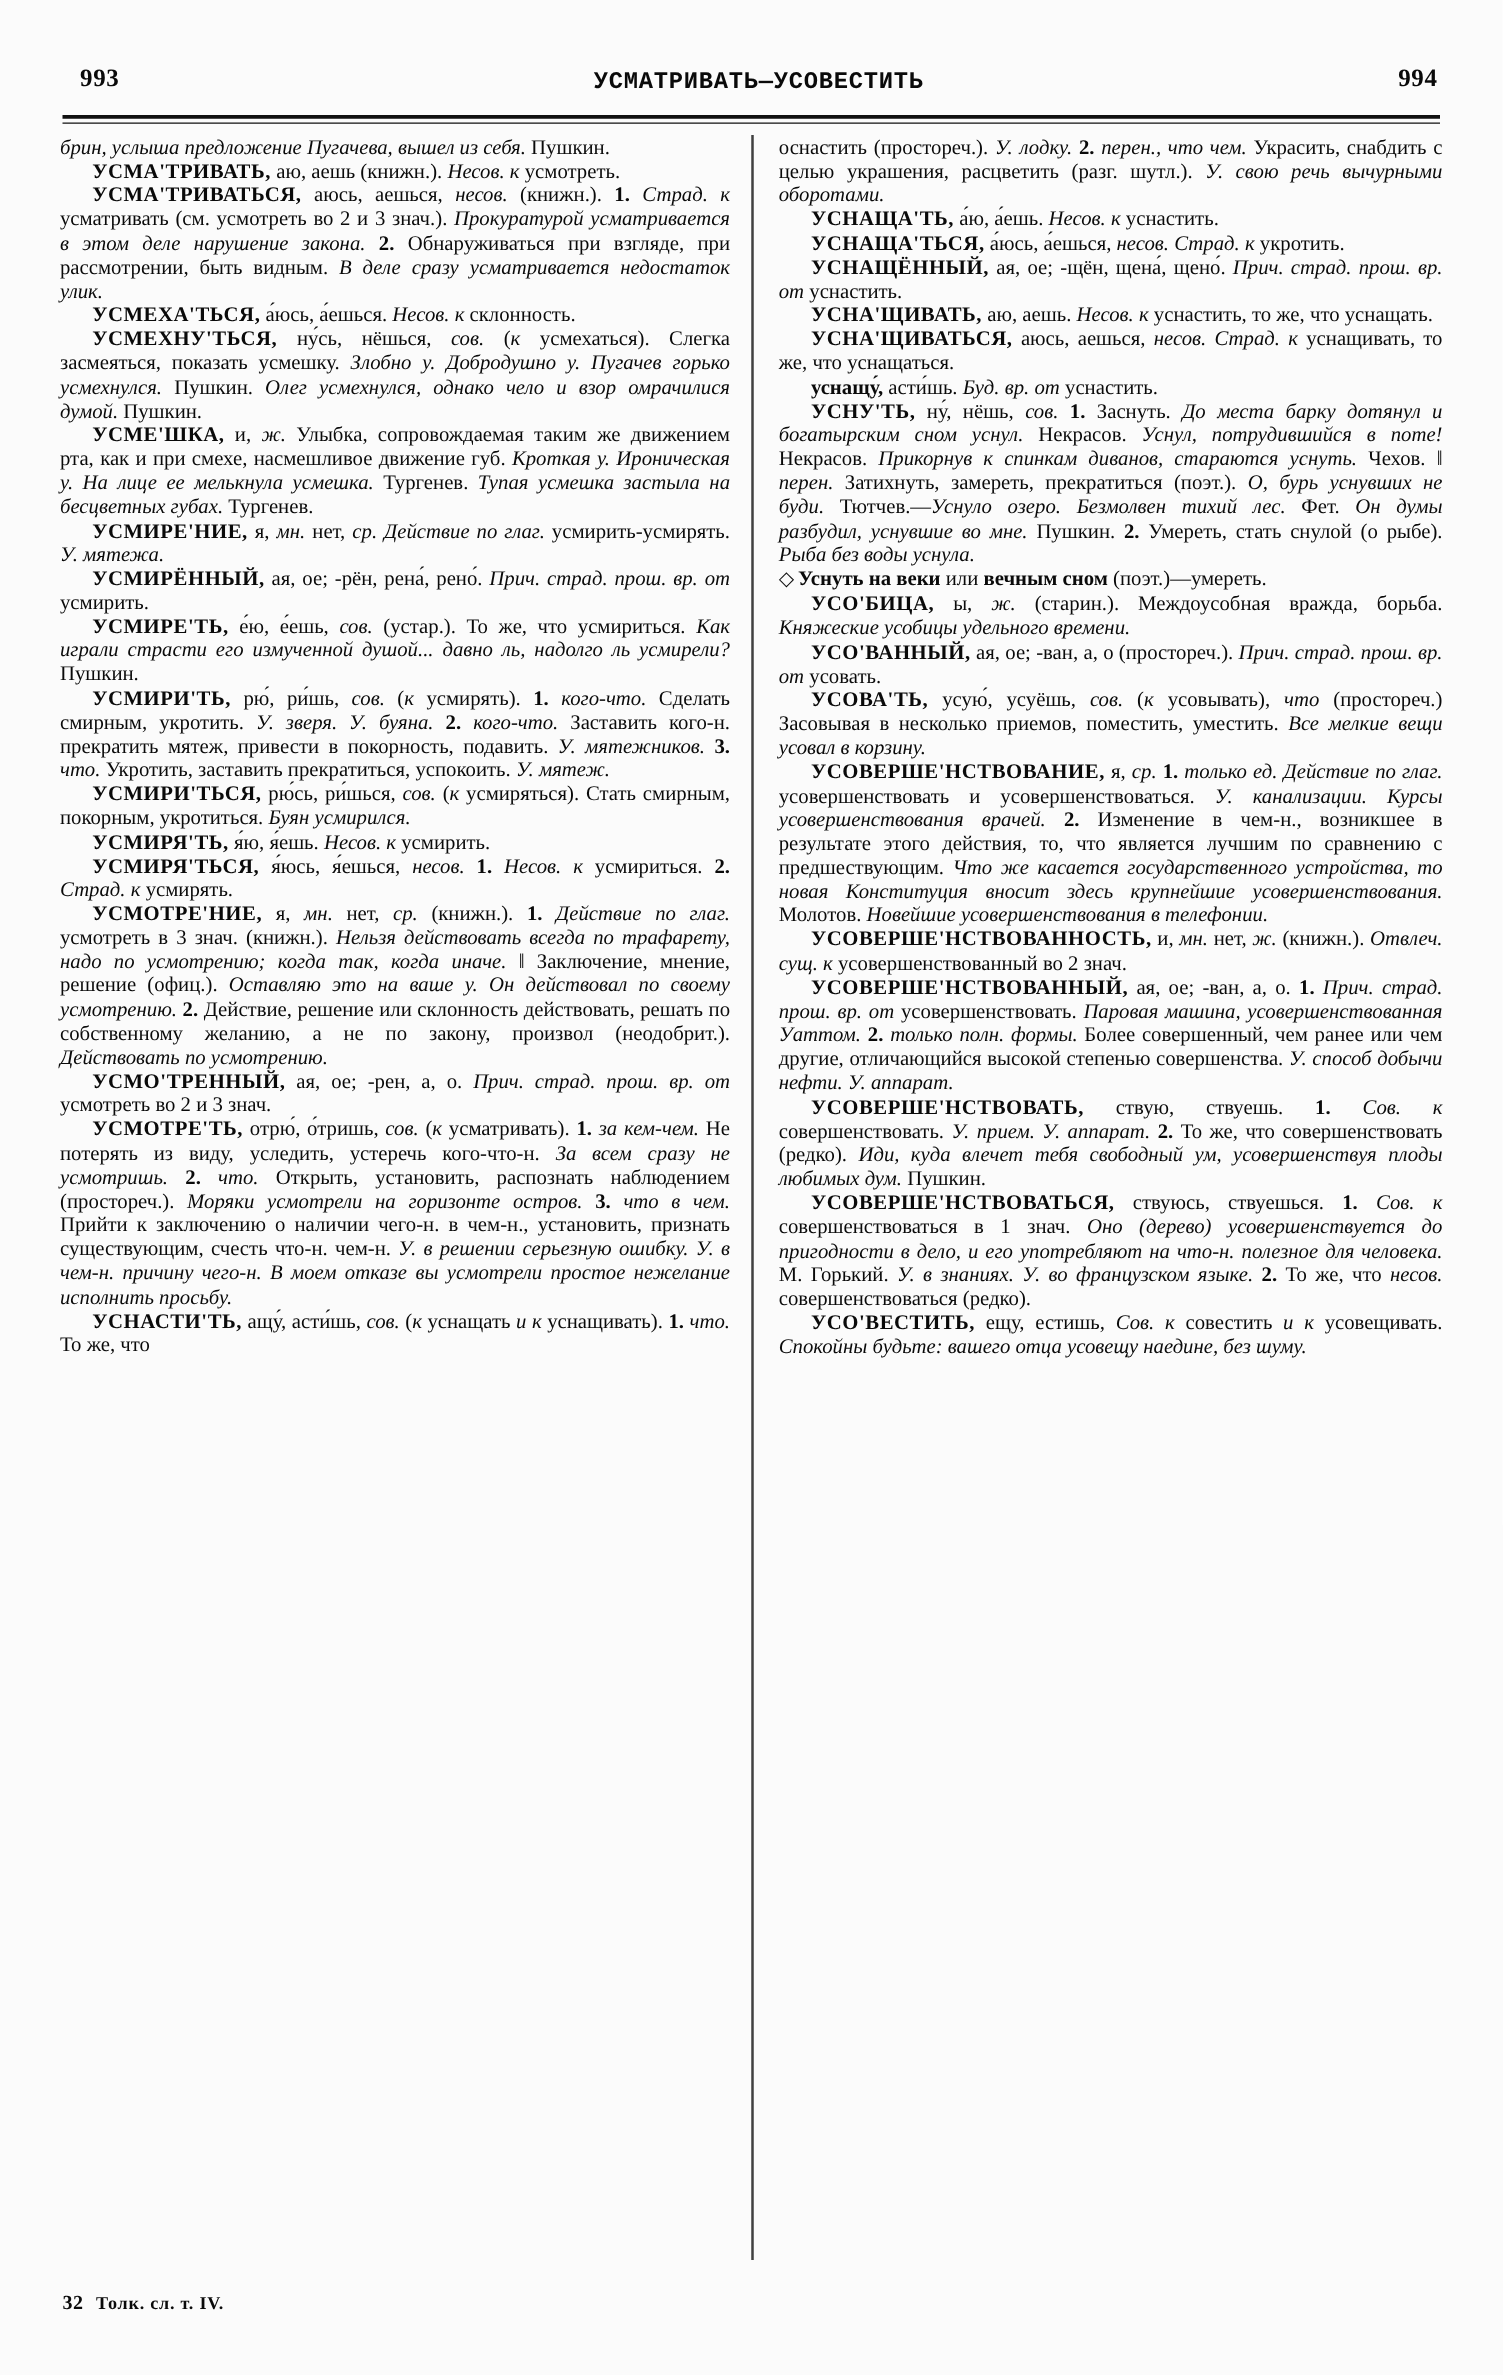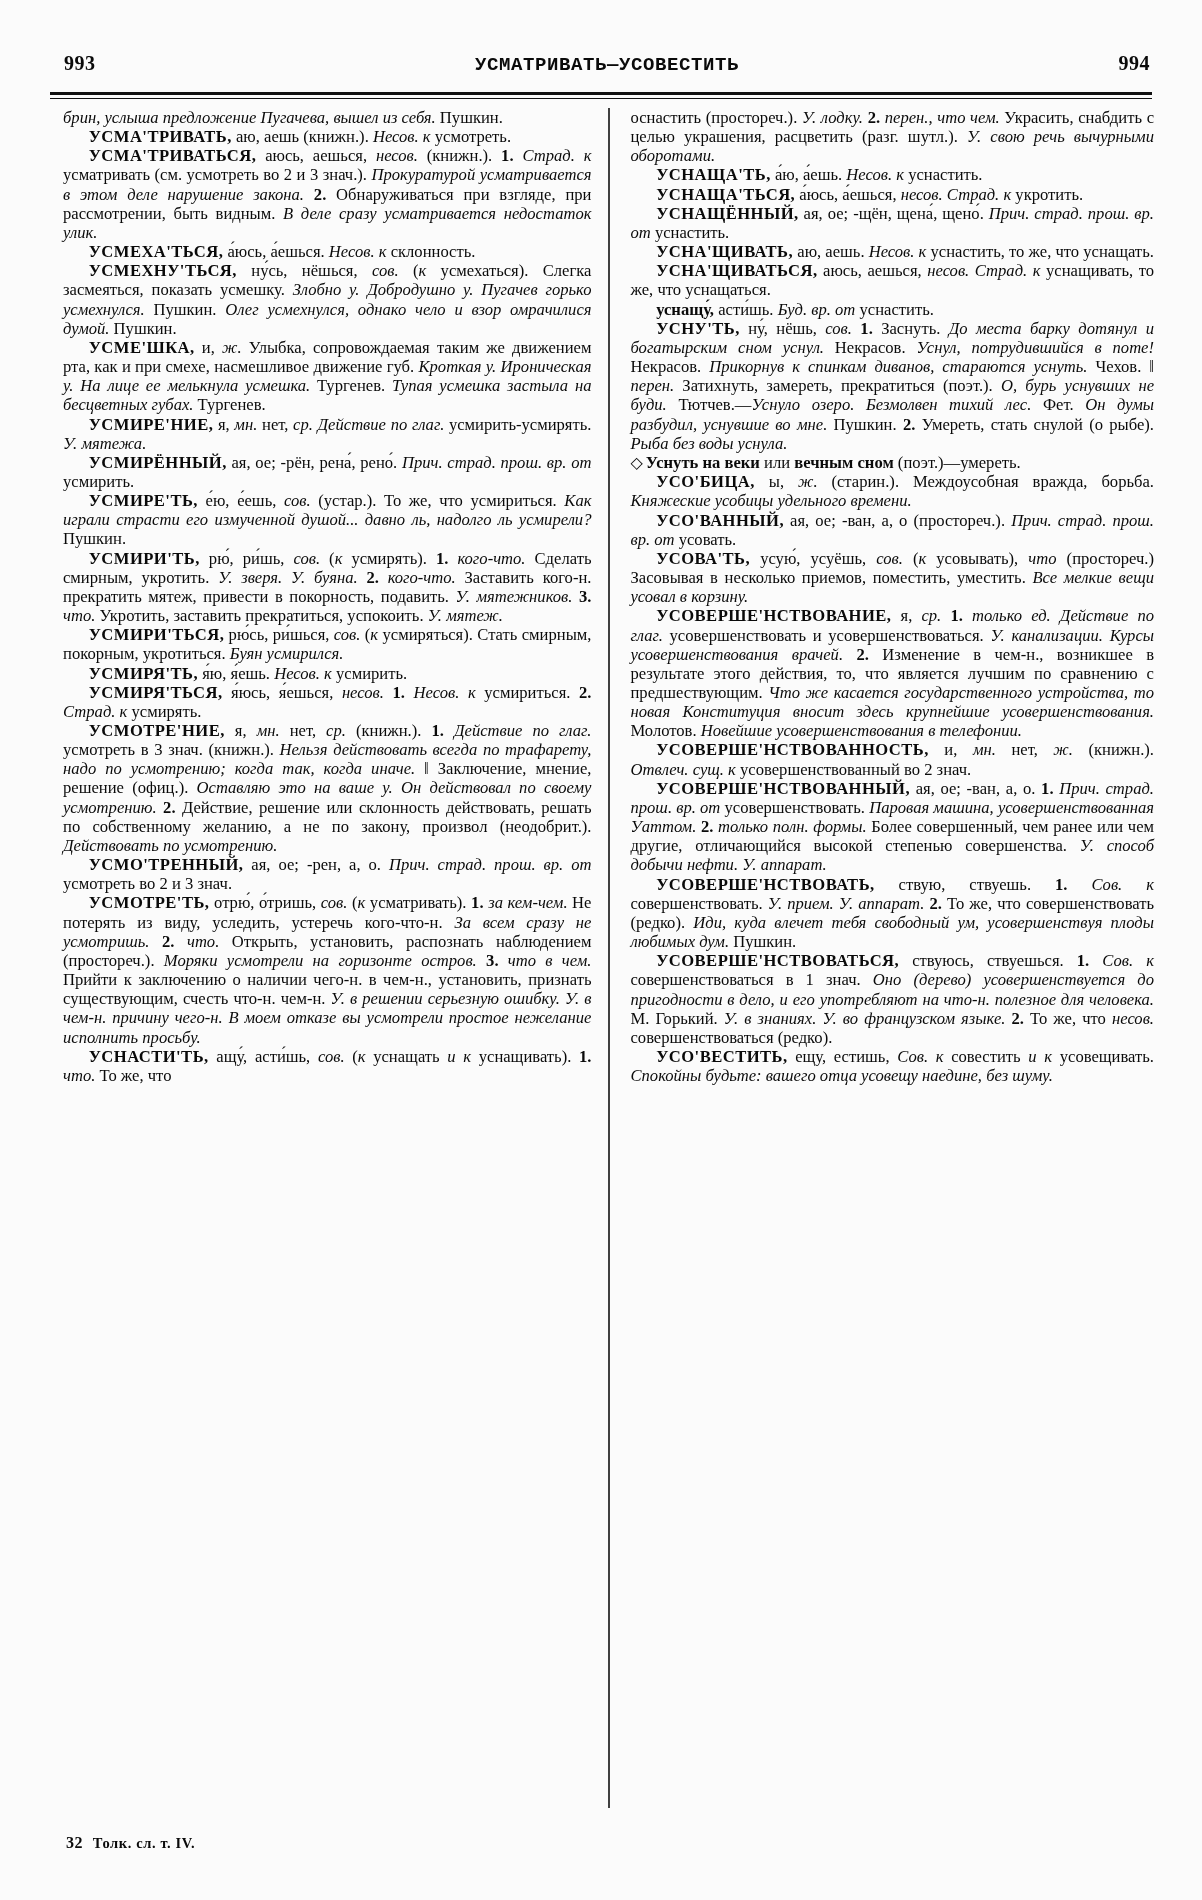--- a/index.html
+++ b/index.html
@@ -80,21 +80,21 @@
   }
   .col {
     width: 50%;
     box-sizing: border-box;
     font-size: 16.6px;
     line-height: 1.155;
     text-align: justify;
     text-justify: inter-word;
     hyphens: manual;
   }
-  .col-left  { padding-right: 17px; margin-left: 15px; }
+  .col-left  { padding-right: 17px; }
   .col-right { padding-left: 20px; border-left: 2px solid #404040; }
 
   .col p {
     margin: 0;
     text-indent: 1.55em;
   }
   .col p.noindent { text-indent: 0; }
 
   
   .hw {            
@@ -110,21 +110,20 @@
     padding-right: 3px;
   }
 
   
   .signature {
     position: absolute;
     left: 50px;
     bottom: 48px;
     font-size: 16px;
     letter-spacing: 0.4px;
-    margin-left: 16px;
   }
   .signature .sig-num {
     font-weight: bold;
     margin-right: 10px;
   }
   .signature .sig-text {
     font-weight: bold;
     font-size: 14.5px;
     letter-spacing: 0.6px;
   }

